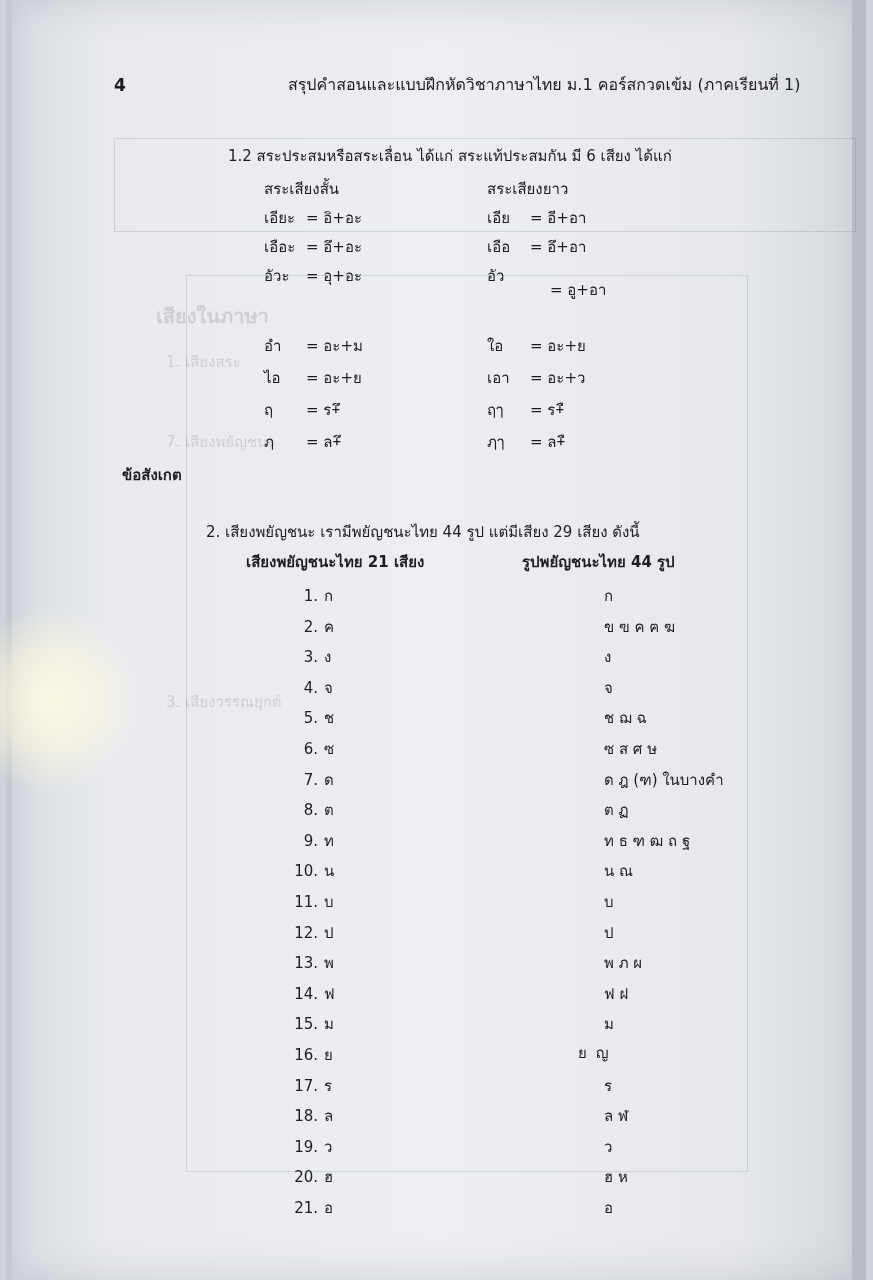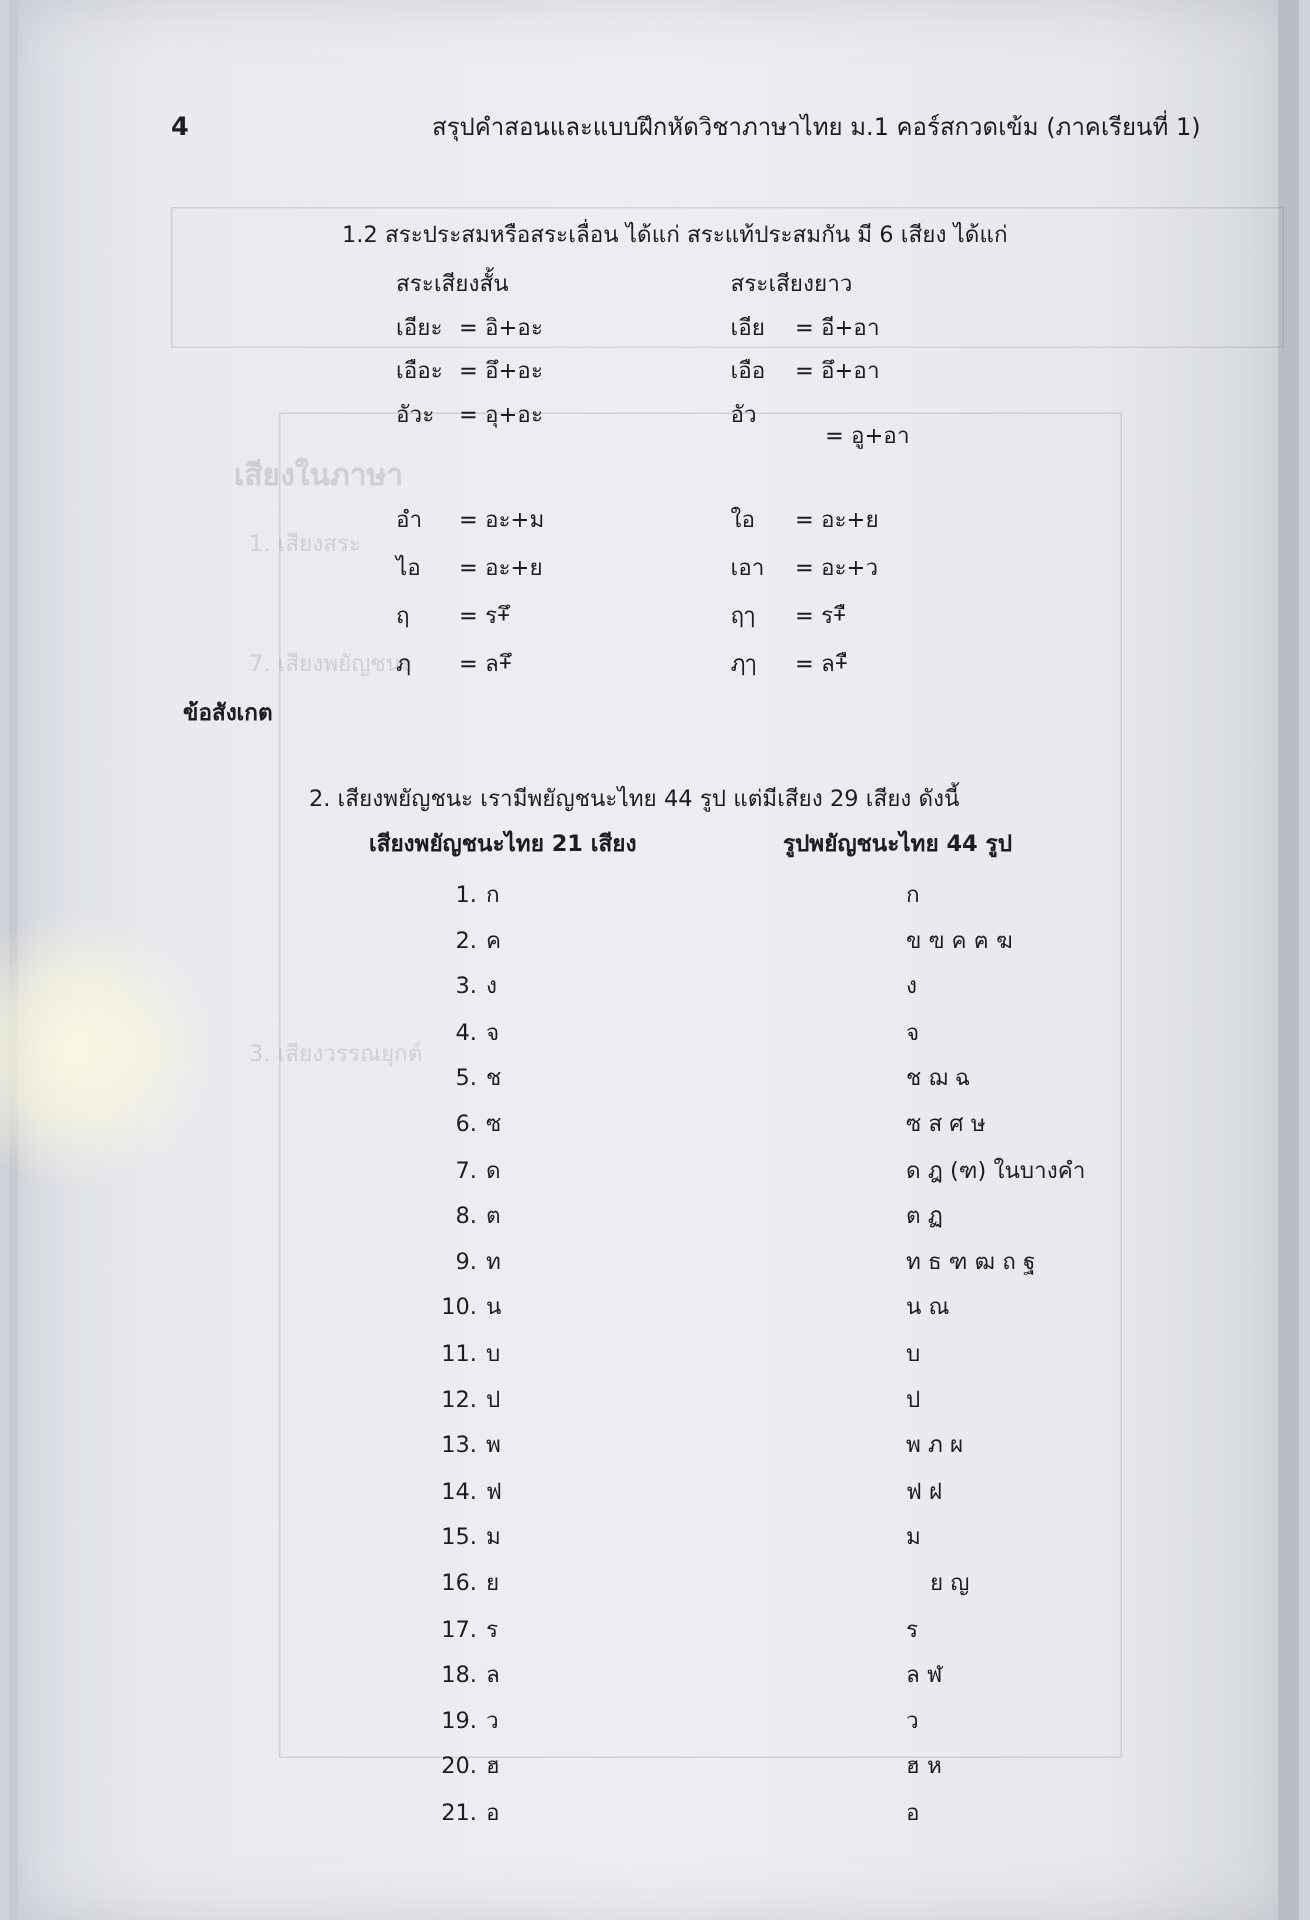--- a/index.html
+++ b/index.html
@@ -139,21 +139,21 @@
       <div class="t" style="left: 318px; top: 954px;">พ</div>
       <div class="t" style="left: 598px; top: 954px;">พ ภ ผ</div>
       <div class="t num" style="left: 272px; top: 985px;">14.</div>
       <div class="t" style="left: 318px; top: 985px;">ฟ</div>
       <div class="t" style="left: 598px; top: 985px;">ฟ ฝ</div>
       <div class="t num" style="left: 272px; top: 1015px;">15.</div>
       <div class="t" style="left: 318px; top: 1015px;">ม</div>
       <div class="t" style="left: 598px; top: 1015px;">ม</div>
       <div class="t num" style="left: 272px; top: 1046px;">16.</div>
       <div class="t" style="left: 318px; top: 1046px;">ย</div>
-      <div class="t" style="left: 614px; top: 1046px;">ย ญ</div>
+      <div class="t" style="left: 572px; top: 1046px; font-family: Liberation Mono, monospace;">ย ญ</div>
       <div class="t num" style="left: 272px; top: 1077px;">17.</div>
       <div class="t" style="left: 318px; top: 1077px;">ร</div>
       <div class="t" style="left: 598px; top: 1077px;">ร</div>
       <div class="t num" style="left: 272px; top: 1107px;">18.</div>
       <div class="t" style="left: 318px; top: 1107px;">ล</div>
       <div class="t" style="left: 598px; top: 1107px;">ล ฬ</div>
       <div class="t num" style="left: 272px; top: 1138px;">19.</div>
       <div class="t" style="left: 318px; top: 1138px;">ว</div>
       <div class="t" style="left: 598px; top: 1138px;">ว</div>
       <div class="t num" style="left: 272px; top: 1168px;">20.</div>

